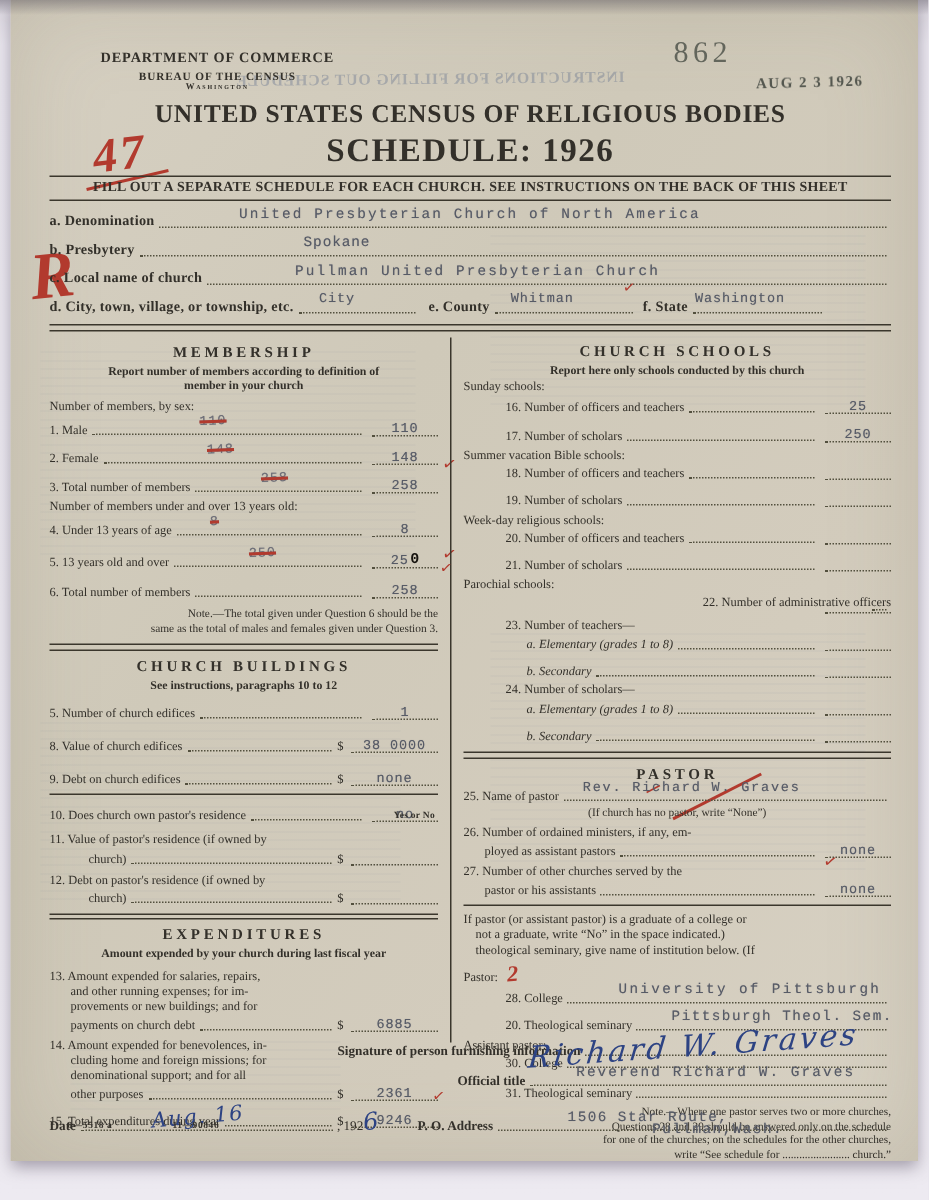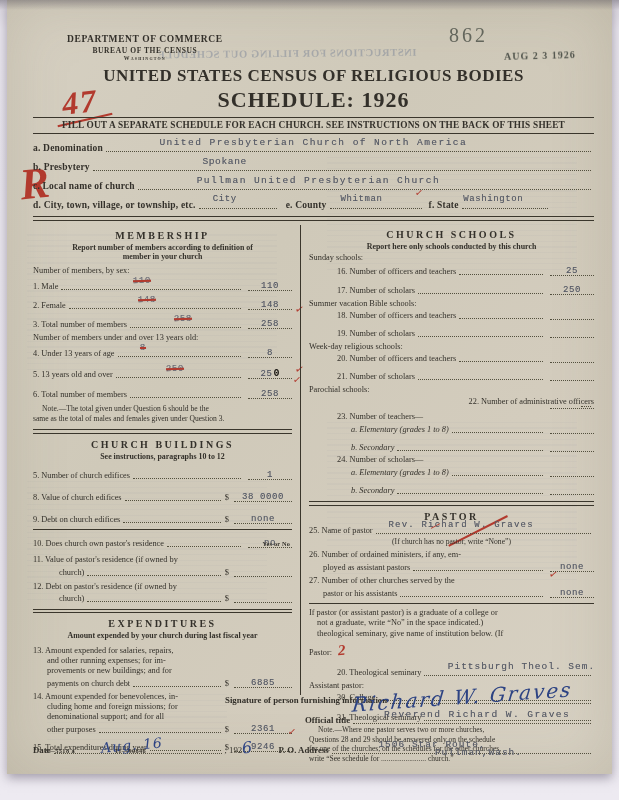--- a/index.html
+++ b/index.html
@@ -65,21 +65,21 @@
     display:flex;justify-content:center;align-items:flex-end;gap:1px;}
   .val .tv{position:relative;top:1px;}
   .valw{min-width:58px;}
   .struck{position:absolute;left:40%;top:-10px;transform:rotate(-2deg);color:#6f6f78;
     text-decoration:line-through;text-decoration-color:#b23a2e;text-decoration-thickness:1.6px;}
   .ink0{color:#17140f;font-weight:bold;font-size:10px;font-family:"Liberation Mono",monospace;position:relative;top:1px;}
   .hint{position:absolute;right:2px;top:3px;font-size:6.3px;font-weight:bold;font-style:normal;white-space:nowrap;color:#33302a;font-family:"Liberation Serif",serif;letter-spacing:.2px;}
   .ml{font-size:8.3px;line-height:1.22;}
   .ind{margin-left:14px;}
   .ind2{margin-left:26px;}
-  .note{font-size:7.6px;line-height:1.3;margin-top:5px;}
+  .note{font-size:7.6px;line-height:1.3;margin-top:5px;text-align:right;}
   .note .ni{display:block;text-indent:9px;}
   .ds{margin:0 1px;}
   .subrow{margin-left:28px;}
   
   .footer{position:absolute;left:26px;right:18px;top:690px;font-size:8.8px;}
   .footer .lbl{font-weight:bold;white-space:nowrap;text-align:center;}
   .sigscript{position:absolute;right:18px;top:-15px;font-size:20px;font-style:italic;letter-spacing:2px;
     transform:rotate(-4deg) skewX(-10deg);white-space:nowrap;font-family:"DejaVu Serif",serif;}
   .handdate{position:absolute;left:28%;top:-13px;font-size:14px;font-style:italic;transform:rotate(-5deg);
     letter-spacing:1px;font-family:"DejaVu Serif",serif;white-space:nowrap;}
@@ -435,20 +435,26 @@
             <span class="val">
                 <span class="tv typed">none</span>
               </span>
           </div>
           <div class="srule"></div>
 
           <div class="ml" style="margin-top:4px;">If pastor (or assistant pastor) is a graduate of a college or</div>
           <div class="ml" style="margin-left:8px;">not a graduate, write “No” in the space indicated.)</div>
           <div class="ml" style="margin-left:8px;">theological seminary, give name of institution below.  (If</div>
           <div class="ml" style="margin-top:2px;"><span>Pastor:</span><span class="red red2">2</span></div>
+          <div class="row subrow" style="margin-top:2px;">
+            <span class="lbl">28. College</span>
+            <span class="lead">
+                <span class="tfill typed" style="left:16%;letter-spacing:1.6px;font-size:9.5px;">University of Pittsburgh</span>
+              </span>
+          </div>
           <div class="row subrow" style="margin-top:9px;">
             <span class="lbl">20. Theological seminary</span>
             <span class="lead">
                 <span class="tfill typed" style="left:14%;letter-spacing:1px;font-size:9.5px;">Pittsburgh Theol. Sem.</span>
               </span>
           </div>
           <div class="grp">Assistant pastor:</div>
           <div class="row subrow" style="margin-top:3px;">
             <span class="lbl">30. College</span>
             <span class="lead"></span>

